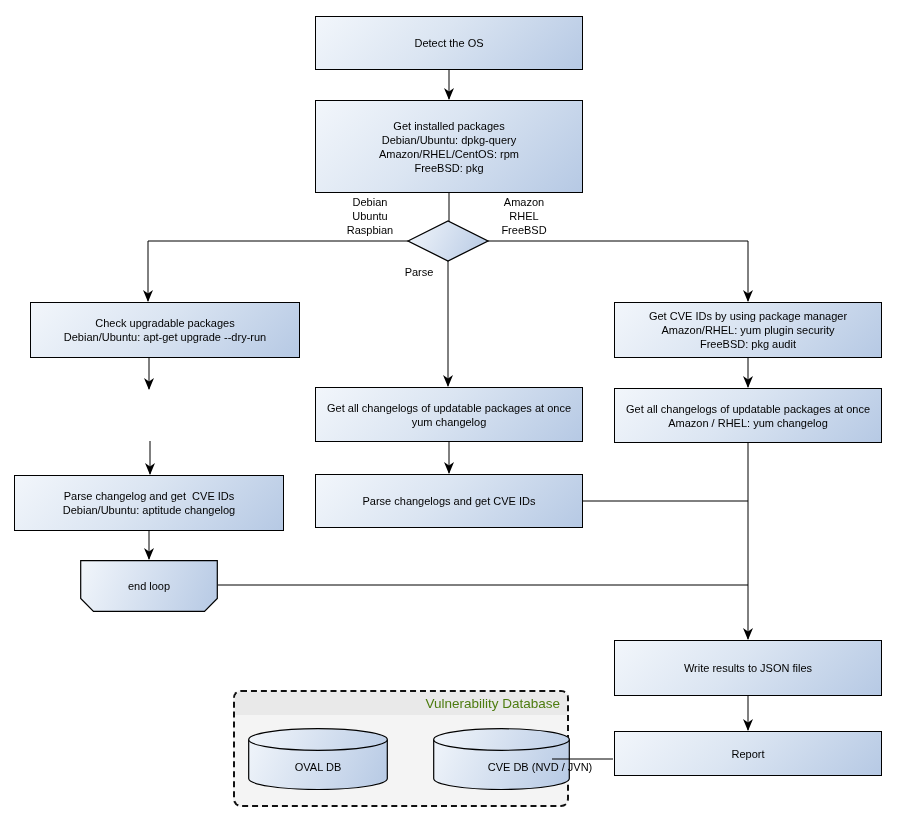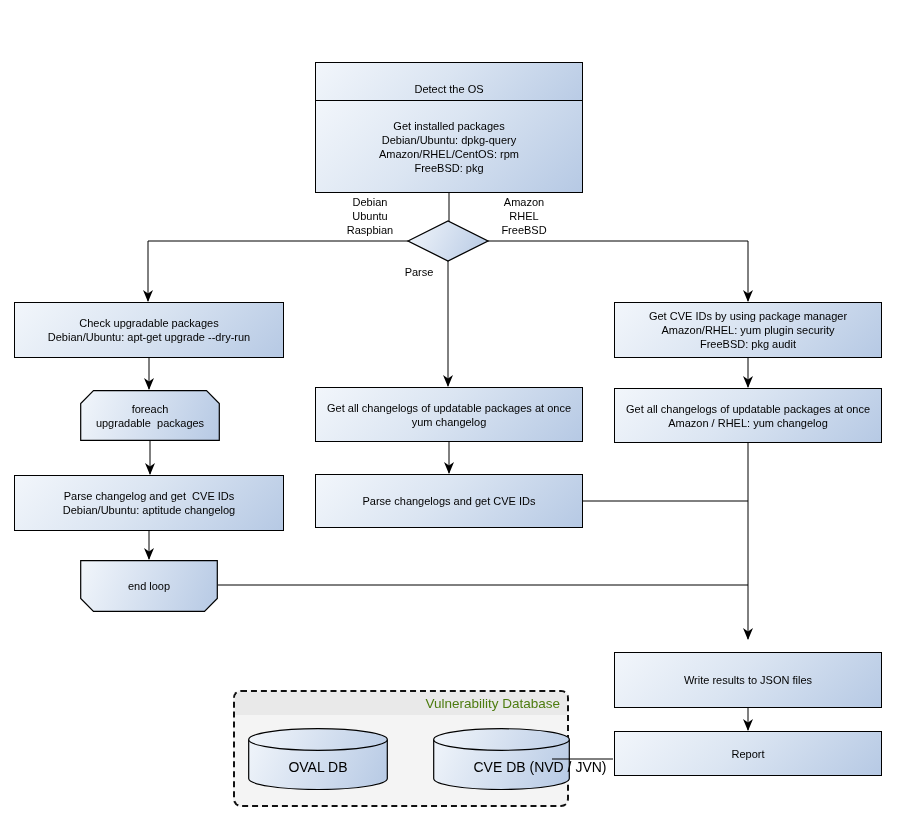--- a/index.html
+++ b/index.html
@@ -89,21 +89,21 @@
     padding-right: 7px;
     font-size: 13.5px;
     color: #4d7c0f;
   }
   .cylinder {
     position: absolute;
     z-index: 3;
     display: flex;
     align-items: center;
     justify-content: center;
-    font-size: 14px;
+    font-size: 11px;
     color: #000000;
   }
   .cylinder svg {
     position: absolute;
     left: 0; top: 0;
   }
   .cylinder .node-label {
     position: relative;
     top: 8px;
     white-space: pre;
@@ -145,49 +145,36 @@
     <line x1="748" y1="443" x2="748" y2="639" stroke="#000" stroke-width="1" marker-end="url(#arrow)"></line>
 
     <line x1="583" y1="501" x2="748" y2="501" stroke="#000" stroke-width="1"></line>
     <line x1="218" y1="585" x2="748" y2="585" stroke="#000" stroke-width="1"></line>
 
     <line x1="748" y1="696" x2="748" y2="730" stroke="#000" stroke-width="1" marker-end="url(#arrow)"></line>
 
     <polygon points="408,241 448,221 488,241 448,261" fill="url(#diamondGrad)" stroke="#000" stroke-width="1.3"></polygon>
   </svg>
 
-  <div class="node" style="left:315px; top:16px; width:268px; height:54px;margin-top:46px;">
+  <div class="node" style="left:315px; top:16px; width:268px; height:54px;">
     <span class="node-label">Detect the OS</span>
   </div>
 
   <div class="node" style="left:315px; top:100px; width:268px; height:93px;">
     <span class="node-label">Get installed packages
 Debian/Ubuntu: dpkg-query
 Amazon/RHEL/CentOS: rpm
 FreeBSD: pkg</span>
   </div>
 
-  <div class="node" style="left:14px; top:302px; width:270px; height:56px;">
+  <div class="node" style="left:30px; top:302px; width:270px; height:56px;">
     <span class="node-label">Check upgradable packages
 Debian/Ubuntu: apt-get upgrade --dry-run</span>
   </div>
 
-  <div class="shape-node" style="left:80px; top:390px; width:140px; height:51px;">
-    <svg width="140" height="51" viewBox="0 0 140 51">
-      <defs>
-        <linearGradient id="loopGrad1" gradientUnits="userSpaceOnUse" x1="0" y1="0" x2="140" y2="51">
-          <stop offset="0" stop-color="#f2f6fb"></stop>
-          <stop offset="1" stop-color="#b6c9e4"></stop>
-        </linearGradient>
-      </defs>
-      <polygon points="13.5,0.7 126.5,0.7 139.3,13.5 139.3,50.3 0.7,50.3 0.7,13.5" fill="url(#loopGrad1)" stroke="#000" stroke-width="1.2"></polygon>
-    </svg>
-    <span class="node-label">foreach
-upgradable  packages</span>
-  </div>
 
   <div class="node" style="left:14px; top:475px; width:270px; height:56px;">
     <span class="node-label">Parse changelog and get  CVE IDs
 Debian/Ubuntu: aptitude changelog</span>
   </div>
 
   <div class="shape-node" style="left:80px; top:560px; width:138px; height:52px;text-align:right;">
     <svg width="138" height="52" viewBox="0 0 138 52">
       <defs>
         <linearGradient id="loopGrad2" gradientUnits="userSpaceOnUse" x1="0" y1="0" x2="138" y2="52">
@@ -213,21 +200,21 @@
     <span class="node-label">Get CVE IDs by using package manager
 Amazon/RHEL: yum plugin security
 FreeBSD: pkg audit</span>
   </div>
 
   <div class="node" style="left:614px; top:388px; width:268px; height:55px;">
     <span class="node-label">Get all changelogs of updatable packages at once
 Amazon / RHEL: yum changelog</span>
   </div>
 
-  <div class="node" style="left:614px; top:640px; width:268px; height:56px;margin-top:12px;">
+  <div class="node" style="left:614px; top:640px; width:268px; height:56px;">
     <span class="node-label">Write results to JSON files</span>
   </div>
 
   <div class="node" style="left:614px; top:731px; width:268px; height:45px;">
     <span class="node-label">Report</span>
   </div>
 
   <div class="branch-label" style="left:330px; top:195px; width:80px;">Debian
 Ubuntu
 Raspbian</div>

